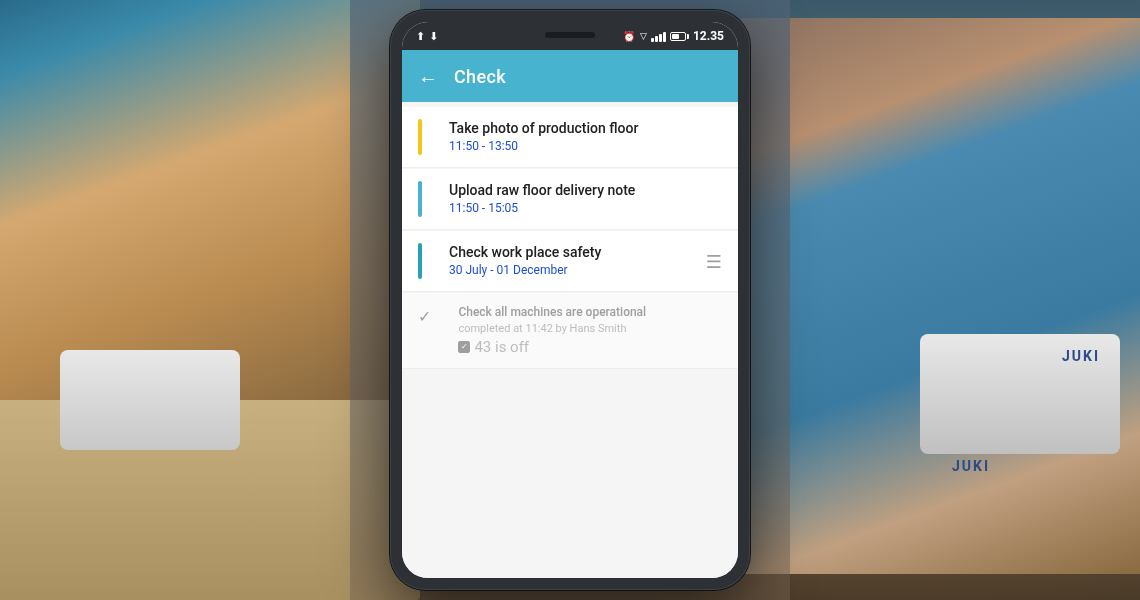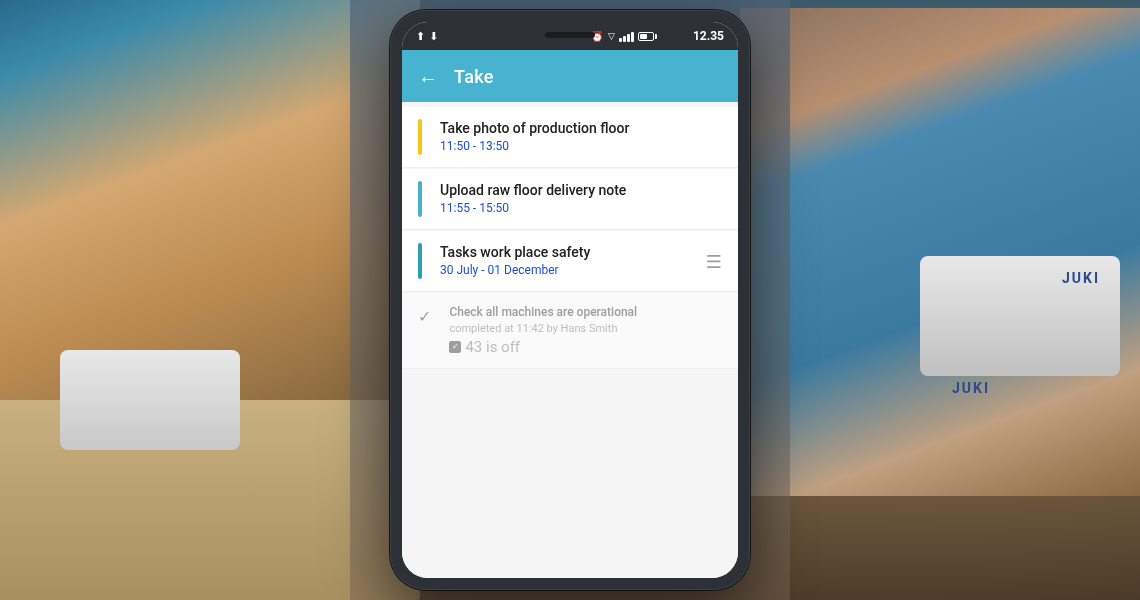--- a/index.html
+++ b/index.html
@@ -98,21 +98,20 @@
     .status-right {
       display: flex;
       align-items: center;
       gap: 4px;
       font-size: 11px;
     }
 
     .status-time {
       font-weight: bold;
       font-size: 12px;
-      margin-left: 32px;
     }
 
     
     .signal-bars {
       display: flex;
       align-items: flex-end;
       gap: 1px;
       height: 12px;
     }
     .signal-bar {
@@ -181,21 +180,21 @@
       overflow-y: auto;
       padding: 4px 0;
     }
 
     .task-item {
       background: white;
       margin: 1px 0;
       padding: 12px 16px;
       display: flex;
       align-items: flex-start;
-      gap: 18px;
+      gap: 27px;
       border-bottom: 1px solid #eeeeee;
       position: relative;
     }
 
     .task-item.completed {
       background: #fafafa;
     }
 
     
     .task-bar {
@@ -313,21 +312,21 @@
     "></div>
 
     <div style="
       position:absolute; bottom:150px; left:60px; width:180px; height:100px;
       background: linear-gradient(180deg, #e8e8e8 0%, #c8c8c8 100%);
       border-radius: 8px;
     "></div>
   </div>
 
   <div style="
-    position:absolute; right:0; top:8px; width:400px; height:488px;
+    position:absolute; right:0; top:18px; width:400px; height:556px;
     background: linear-gradient(160deg, #8a7060 0%, #b89070 20%, #4a8ab0 30%, #3a7aa0 60%, #c0a080 80%, #8a6a40 100%);
     overflow:hidden;
   ">
 
     <div style="
       position:absolute; bottom:120px; right:20px; width:200px; height:120px;
       background: linear-gradient(180deg, #e8e8e8 0%, #c0c0c0 100%);
       border-radius: 8px;
     "></div>
 
@@ -379,45 +378,45 @@
             </div>
             <div class="battery-tip"></div>
           </div>
 
           <span class="status-time">12.35</span>
         </div>
       </div>
 
       <div class="app-bar">
         <span class="app-bar-back">←</span>
-        <span class="app-bar-title">Take</span>
+        <span class="app-bar-title">Check</span>
       </div>
 
       <div class="task-list">
 
         <div class="task-item">
           <div class="task-bar yellow"></div>
           <div class="task-content">
             <div class="task-title">Take photo of production floor</div>
             <div class="task-time">11:50 - 13:50</div>
           </div>
         </div>
 
         <div class="task-item">
           <div class="task-bar blue"></div>
           <div class="task-content">
             <div class="task-title">Upload raw floor delivery note</div>
-            <div class="task-time">11:55 - 15:50</div>
+            <div class="task-time">11:50 - 15:05</div>
           </div>
         </div>
 
         <div class="task-item">
           <div class="task-bar teal"></div>
           <div class="task-content">
-            <div class="task-title">Tasks work place safety</div>
+            <div class="task-title">Check work place safety</div>
             <div class="task-time">30 July - 01 December</div>
           </div>
           <div class="task-icon">☰</div>
         </div>
 
         <div class="task-item completed">
           <span class="task-check">✓</span>
           <div class="task-content">
             <div class="task-completed-title">Check all machines are operational</div>
             <div class="task-completed-sub">completed at 11:42 by Hans Smith</div>

